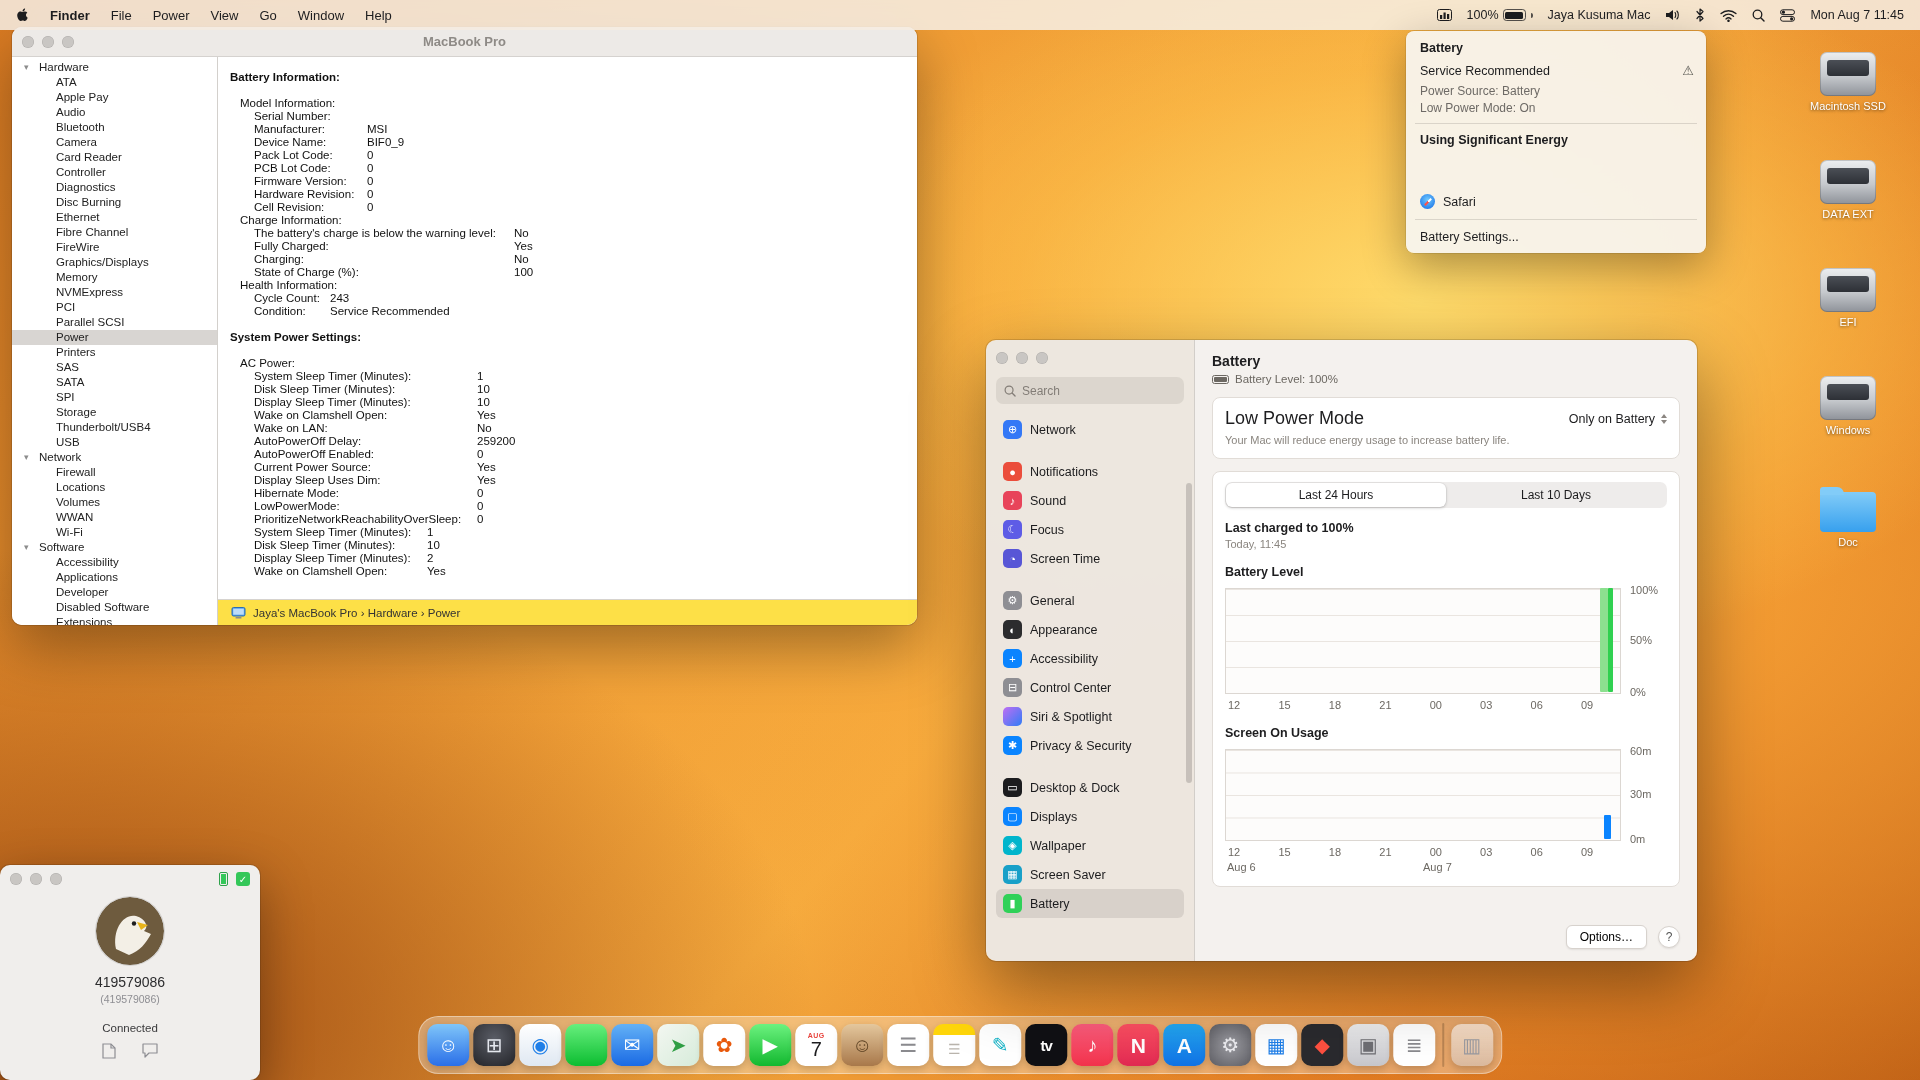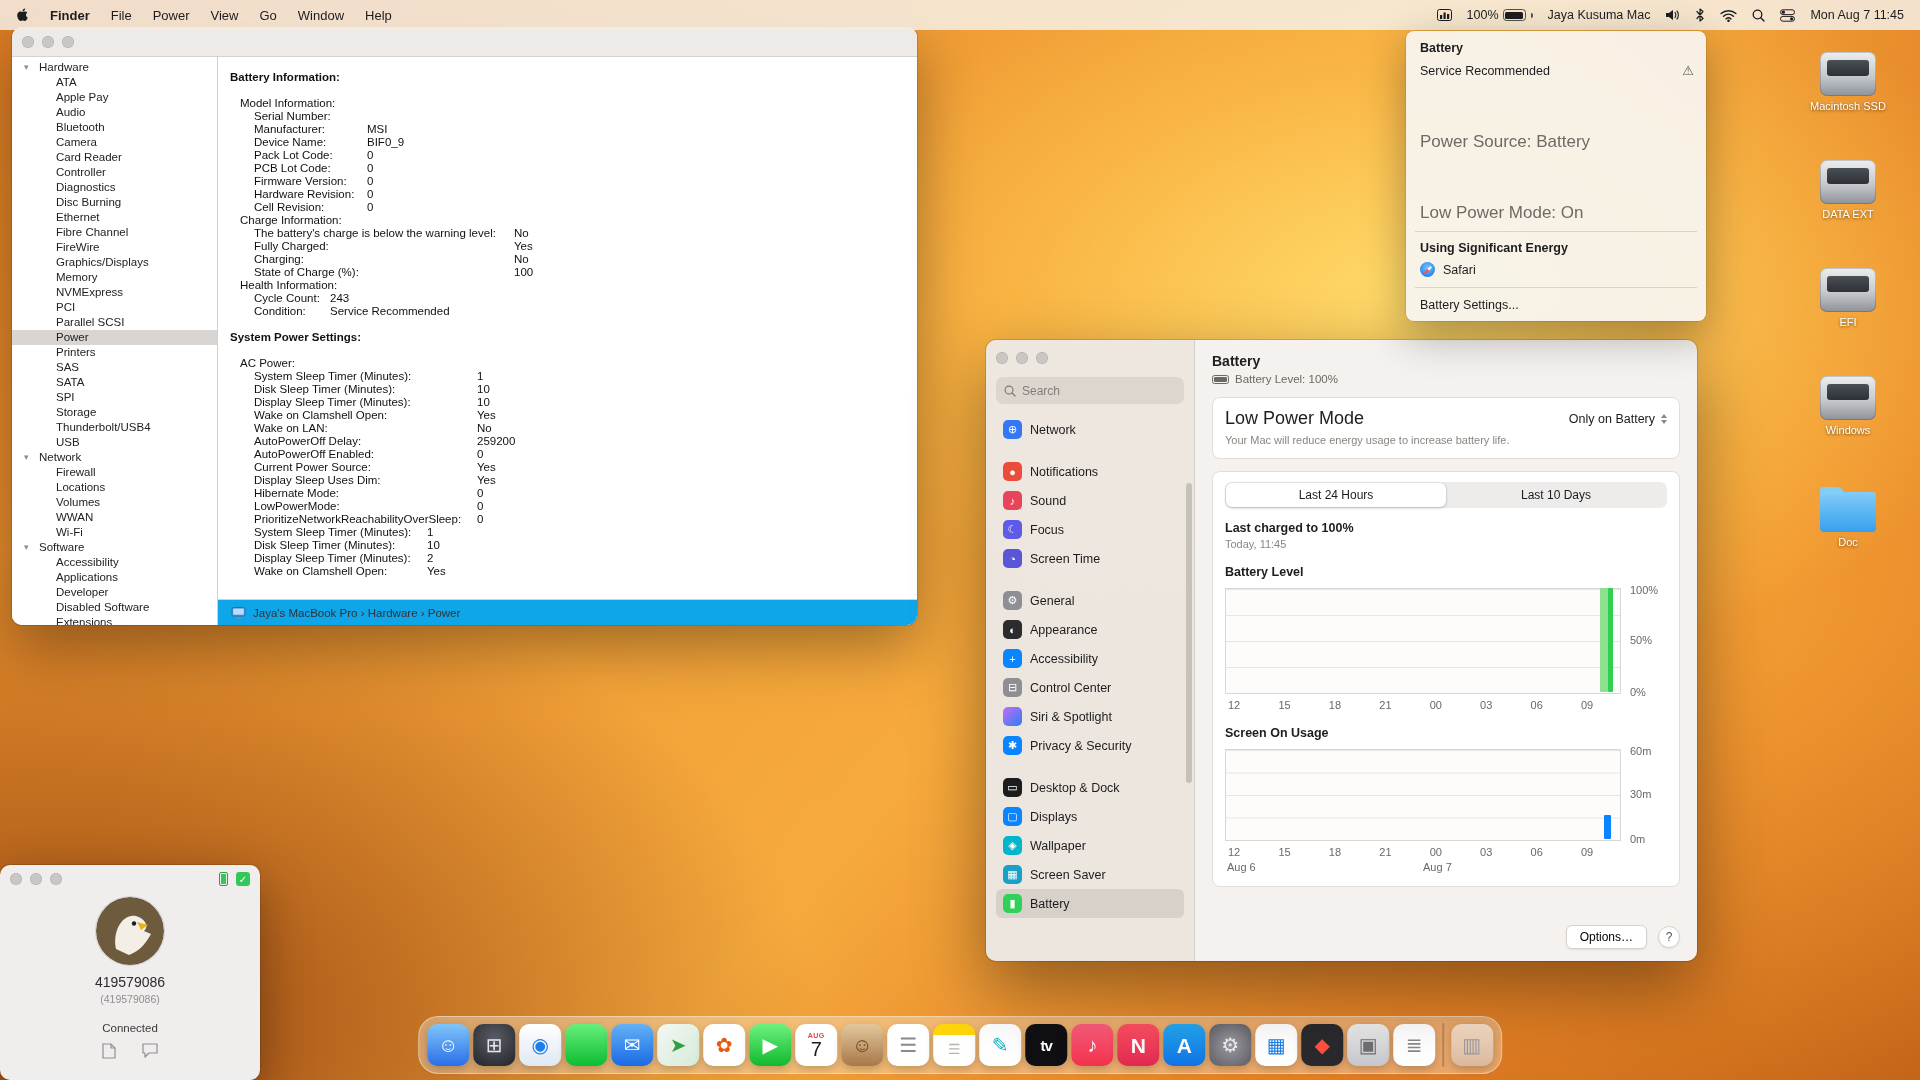--- a/index.html
+++ b/index.html
@@ -46,34 +46,34 @@
   .si-right{flex:1;display:flex;flex-direction:column;min-width:0;}
   .si-content{flex:1;overflow:hidden;padding:14px 0 0 12px;font-size:11.5px;color:#111;}
   .si-row{position:relative;height:13px;line-height:13px;white-space:nowrap;}
   .si-row.blank{height:13px;}
   .si-row.h0 .si-label{font-weight:700;}
   .si-row.h1{padding-left:10px;}
   .si-row.r2{padding-left:24px;}
   .si-value{position:absolute;top:0;}
   .t-model .si-value{left:137px;} .t-charge .si-value{left:284px;} .t-health .si-value{left:100px;}
   .t-ac .si-value{left:247px;} .t-bat .si-value{left:197px;}
-  .si-status{height:26px;flex:none;border-top:1px solid #d6d3cf;background:#0ea5e9;display:flex;align-items:center;
+  .si-status{height:26px;flex:none;border-top:1px solid #d6d3cf;background:#fde047;display:flex;align-items:center;
     gap:7px;padding-left:13px;font-size:11.5px;color:#333;}
 
   
   .batt-menu{position:absolute;top:31px;right:214px;width:300px;background:rgba(248,245,241,.93);backdrop-filter:blur(40px);
     border-radius:8px;box-shadow:0 14px 44px rgba(0,0,0,.32),0 0 0 .5px rgba(0,0,0,.18);padding:8px 0 9px;
     font-size:12.5px;z-index:60;}
   .bm-title{font-weight:700;padding:2px 14px 7px;}
   .bm-service{display:flex;justify-content:space-between;align-items:center;padding:1px 12px 4px 14px;}
   .bm-warn{color:#55544f;font-size:13px;}
-  .bm-sub{color:#6e6a66;font-size:17px;padding:1.5px 14px;margin-top:48px;}
+  .bm-sub{color:#6e6a66;font-size:12px;padding:1.5px 14px;}
   .bm-sep{height:1px;background:rgba(0,0,0,.12);margin:7px 9px;}
   .bm-section{font-weight:700;padding:2px 14px 5px;}
-  .bm-app{display:flex;align-items:center;gap:8px;padding:2px 14px 3px;}
+  .bm-app{display:flex;align-items:center;gap:8px;padding:2px 14px 3px;margin-top:40px;}
   .safari-ic{width:15px;height:15px;border-radius:50%;background:radial-gradient(circle at 50% 38%,#6fc9ff,#1168e3);
     position:relative;display:inline-block;flex:none;}
   .safari-ic::before{content:"";position:absolute;left:50%;top:50%;width:9px;height:2px;
     background:linear-gradient(90deg,#ff5148 50%,#fff 50%);transform:translate(-50%,-50%) rotate(-45deg);}
   .bm-item{padding:3px 14px 0;}
 
   
   .st-window{position:absolute;left:986px;top:340px;width:711px;height:621px;border-radius:10px;overflow:hidden;
     display:flex;box-shadow:0 26px 70px rgba(0,0,0,.4),0 0 0 1px rgba(0,0,0,.14);z-index:40;}
   .st-sidebar{width:209px;flex:none;background:rgba(236,232,228,.97);border-right:1px solid #d2cec9;
@@ -249,20 +249,21 @@
   </div>
 </div>
 
 <div class="si-window">
   <div class="si-titlebar">
     <div class="dots">
       <span class="dot"></span>
       <span class="dot"></span>
       <span class="dot"></span>
     </div>
+    <div class="si-title">MacBook Pro</div>
   </div>
   <div class="si-body">
     <div class="si-sidebar">
 
         <div class="sp-row group" title="Hardware">
           <span>Hardware</span>
         </div>
 
         <div class="sp-row item" title="ATA">
           <span>ATA</span>

